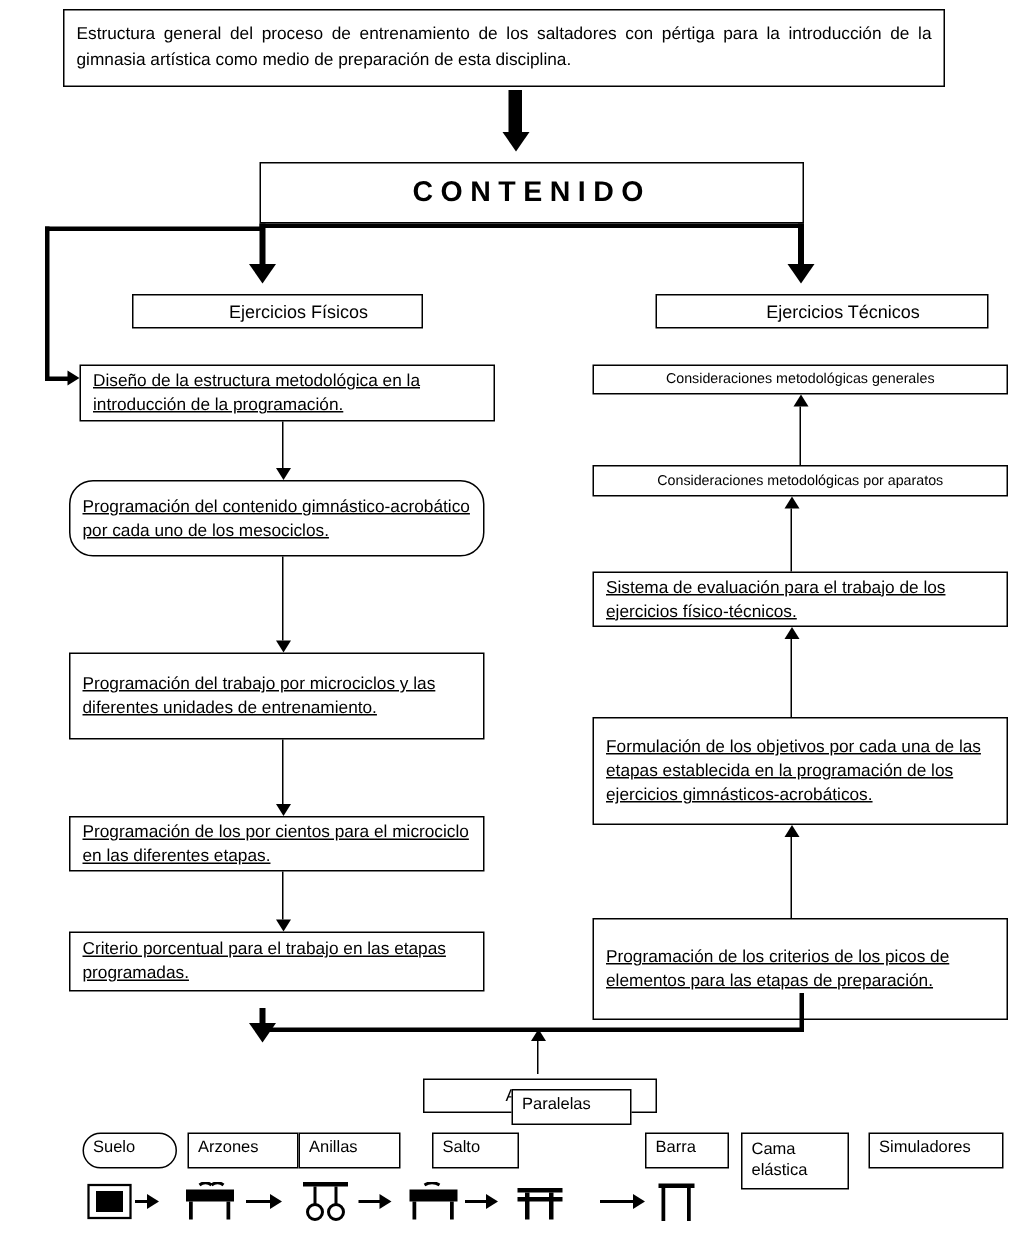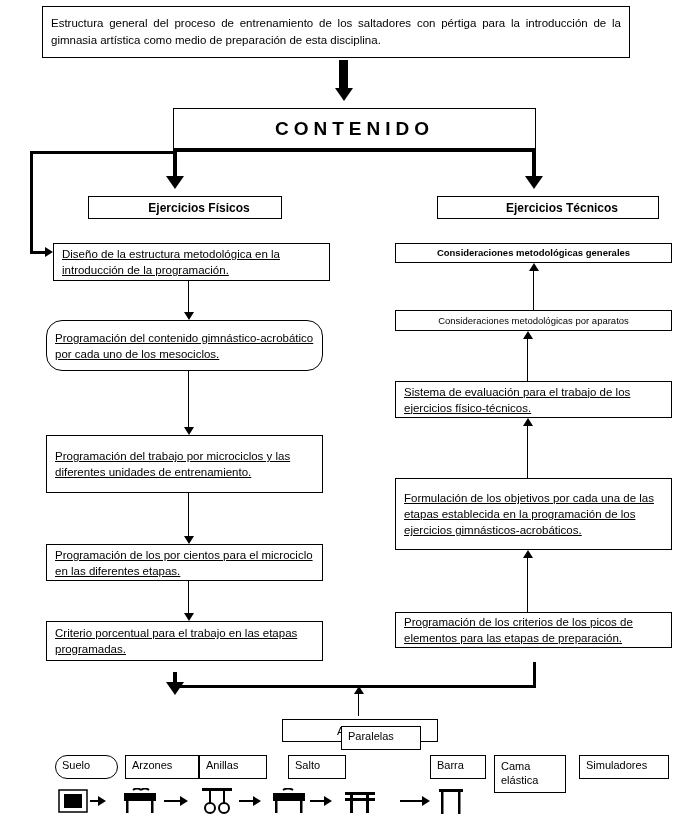--- a/index.html
+++ b/index.html
@@ -26,21 +26,21 @@
     line-height:17px;
     text-align:justify;
   }
   .contenido{
     font-size:19px;
     font-weight:bold;
     letter-spacing:5px;
   }
   .hdr{
     font-size:12px;
-    font-weight:bold;
+    font-weight:normal;
     text-align:center;
     padding-left:28px;
   }
   .txt{
     font-size:11.5px;
     line-height:16px;
     text-decoration:underline;
   }
   .txt-sm{
     font-size:9.5px;
@@ -143,33 +143,33 @@
 <div class="vline" style="left:188px;top:493px;width:1px;height:43px;"></div>
 <div class="arrow-down" style="left:184px;top:536px;"></div>
 <div class="vline" style="left:188px;top:581px;width:1px;height:32px;"></div>
 <div class="arrow-down" style="left:184px;top:613px;"></div>
 
 <div class="vline" style="left:30px;top:151px;width:3px;height:102px;"></div>
 <div class="hline" style="left:30px;top:151px;width:145px;height:3px;"></div>
 <div class="hline" style="left:30px;top:251px;width:17px;height:3px;"></div>
 <div class="arrow-right" style="left:45px;top:247px;"></div>
 
-<div class="box center txt-sm" style="left:395px;top:243px;width:277px;height:20px;font-weight:bold;">
+<div class="box center txt-sm" style="left:395px;top:243px;width:277px;height:20px;">
   <span>Consideraciones  metodológicas generales</span>
 </div>
 <div class="box center txt-sm" style="left:395px;top:310px;width:277px;height:21px;">
   <span>Consideraciones  metodológicas por aparatos</span>
 </div>
 <div class="box pad txt" style="left:395px;top:381px;width:277px;height:37px;">
   <span>Sistema de evaluación para el trabajo de los ejercicios físico-técnicos.</span>
 </div>
 <div class="box pad txt" style="left:395px;top:478px;width:277px;height:72px;">
   <span>Formulación  de los objetivos  por cada una de las etapas  establecida  en la  programación  de los ejercicios  gimnásticos-acrobáticos.</span>
 </div>
-<div class="box pad txt" style="left:395px;top:612px;width:277px;height:36px;">
+<div class="box pad txt" style="left:395px;top:612px;width:277px;height:68px;">
   <span>Programación de los criterios de los picos de elementos para las etapas de preparación.</span>
 </div>
 
 <div class="vline" style="left:533px;top:271px;width:1px;height:39px;"></div>
 <div class="arrow-up" style="left:529px;top:263px;"></div>
 <div class="vline" style="left:527px;top:339px;width:1px;height:42px;"></div>
 <div class="arrow-up" style="left:523px;top:331px;"></div>
 <div class="vline" style="left:527px;top:426px;width:1px;height:52px;"></div>
 <div class="arrow-up" style="left:523px;top:418px;"></div>
 <div class="vline" style="left:527px;top:558px;width:1px;height:54px;"></div>

